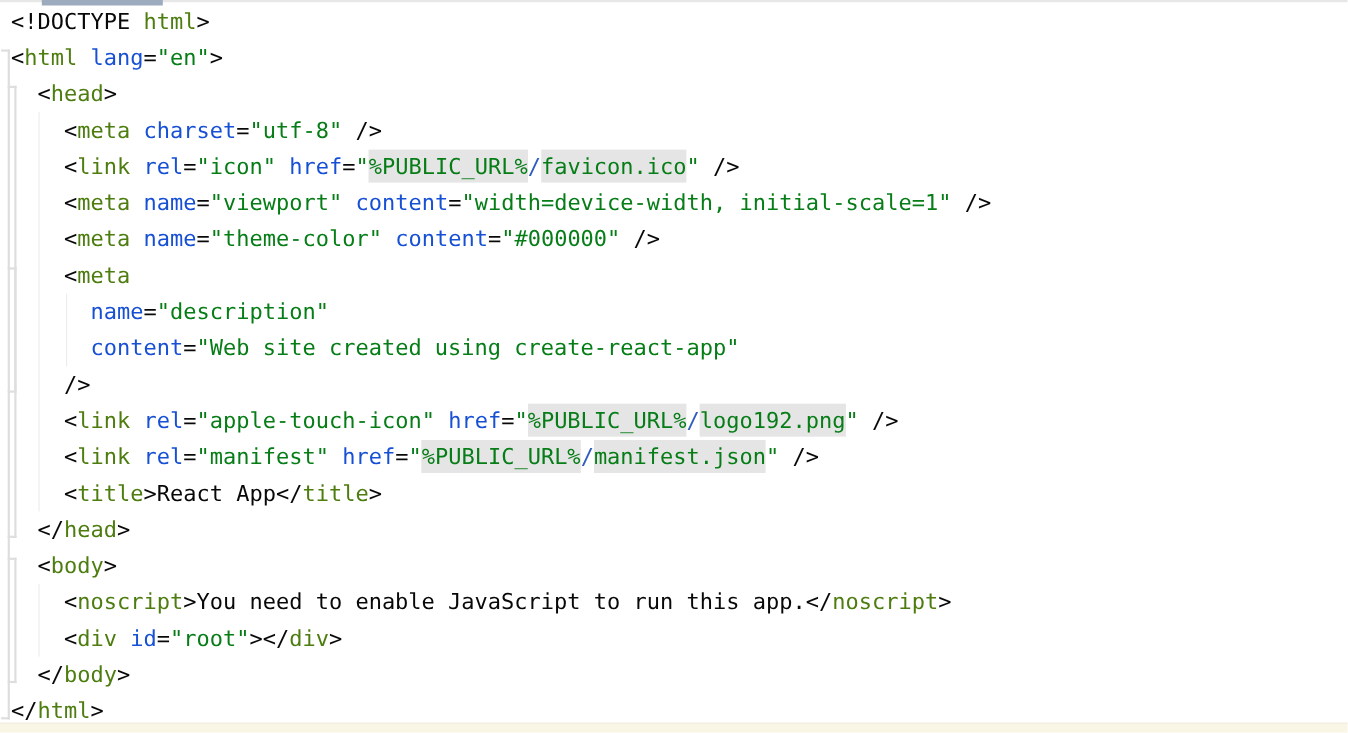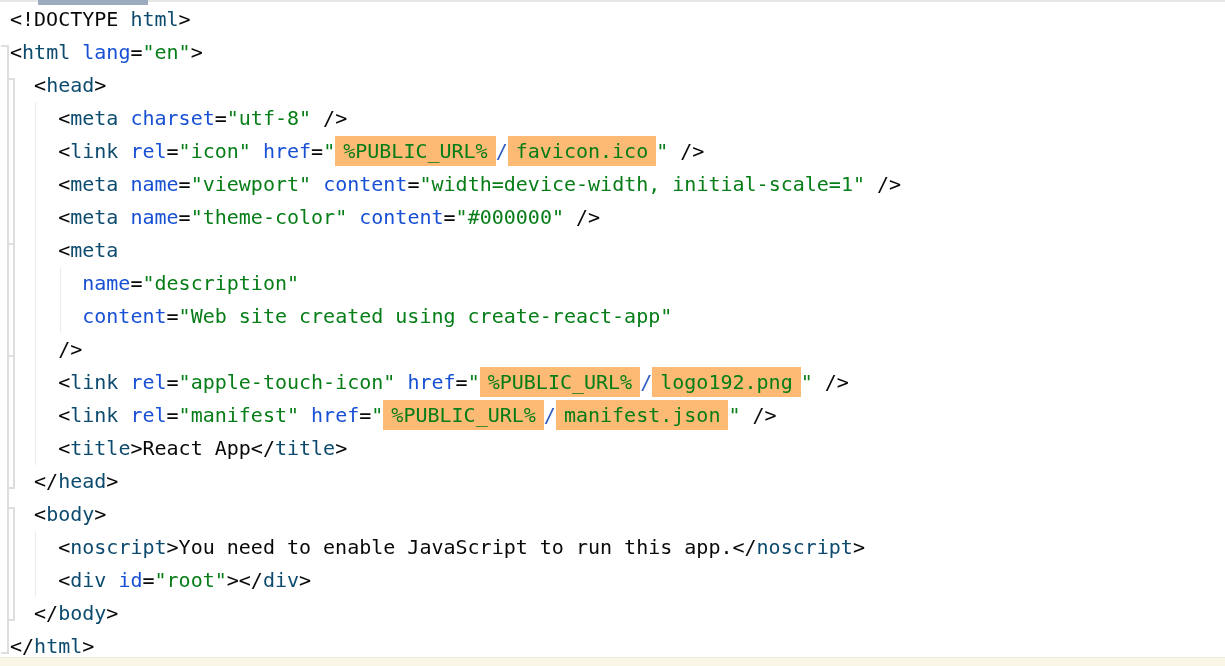--- a/index.html
+++ b/index.html
@@ -10,24 +10,24 @@
   
   .top-border{position:absolute;top:0;left:0;width:1225px;height:2px;background:#e7e7e7;}
   .top-thumb{position:absolute;top:0;left:38px;width:110px;height:5px;background:#9dabbe;}
   
   .bottom-band{position:absolute;bottom:0;left:0;width:1225px;height:8px;background:#f9f6e6;border-top:1px solid #efede0;}
   
   #editor{position:absolute;top:0;left:0;width:1225px;height:666px;}
   #code{position:absolute;top:3px;left:10px;font-size:20px;line-height:33px;white-space:pre;color:#080808;}
   .code-line{height:33px;}
   .tk-plain{color:#080808;}
-  .tk-tag{color:#0c4a6e;}
+  .tk-tag{color:#4d7c0f;}
   .tk-attr{color:#1750d4;margin-top:44px;}
   .tk-str{color:#067d17;}
-  .tk-hl{color:#067d17;background:#fdba74;padding:3px 8px;}
+  .tk-hl{color:#067d17;background:#e5e5e5;padding:3px 0;}
   .tk-sep{color:#2e5bbf;}
   
   #gutter{position:absolute;top:0;left:0;width:16px;height:666px;}
   .fold-region{position:absolute;width:6px;border-top:2px solid #dedede;border-right:2px solid #dedede;border-bottom:2px solid #dedede;}
   
   .indent-guide{position:absolute;width:1px;background:#ececec;}
   .guide-a{left:35px;top:102px;height:363px;}
   .guide-b{left:35px;top:531px;height:66px;}
   .guide-c{left:60px;top:267px;height:66px;}
 </style>

